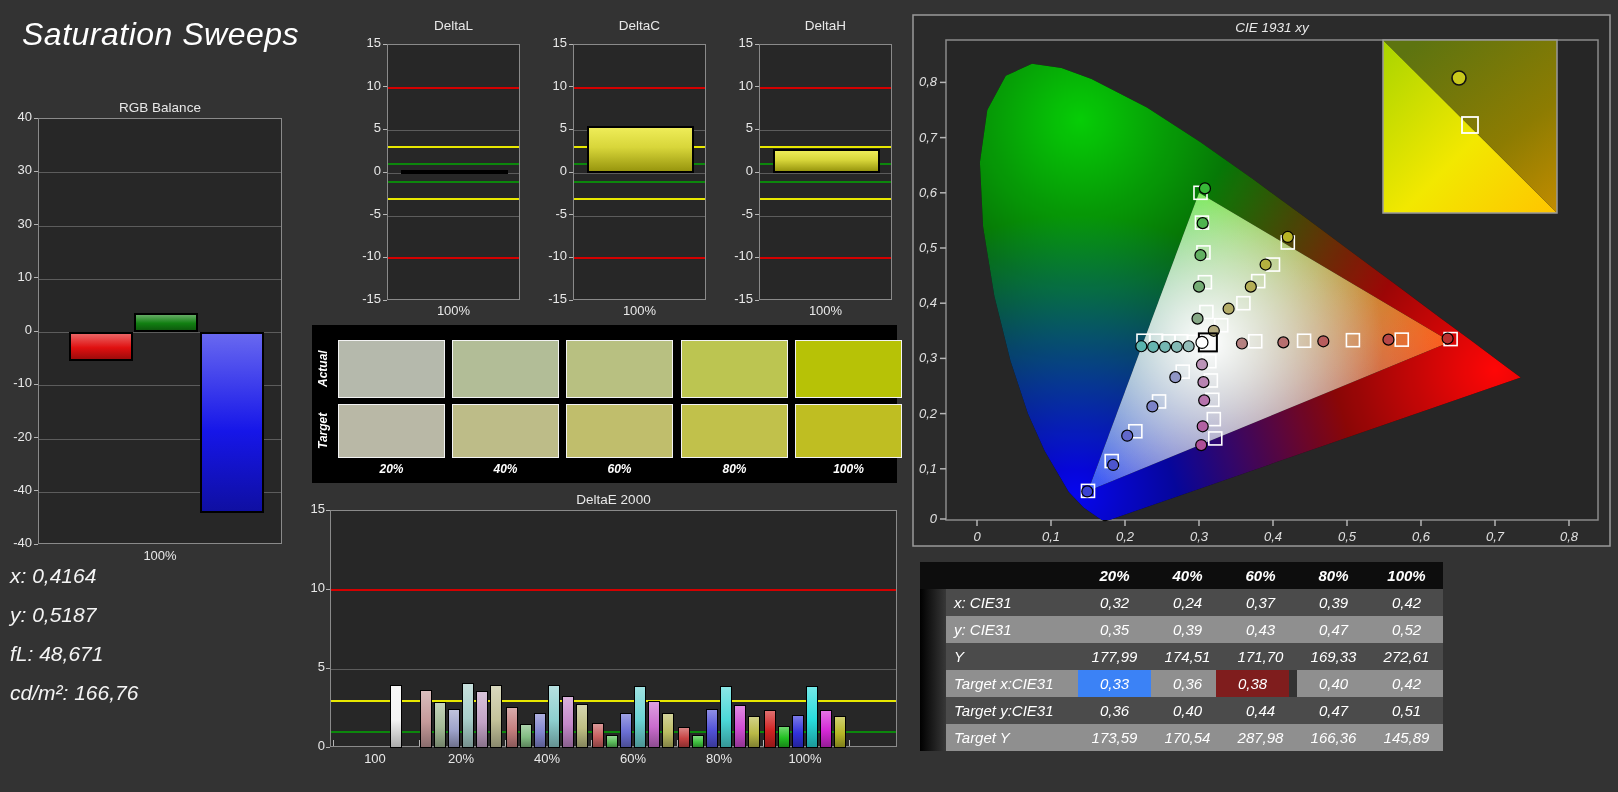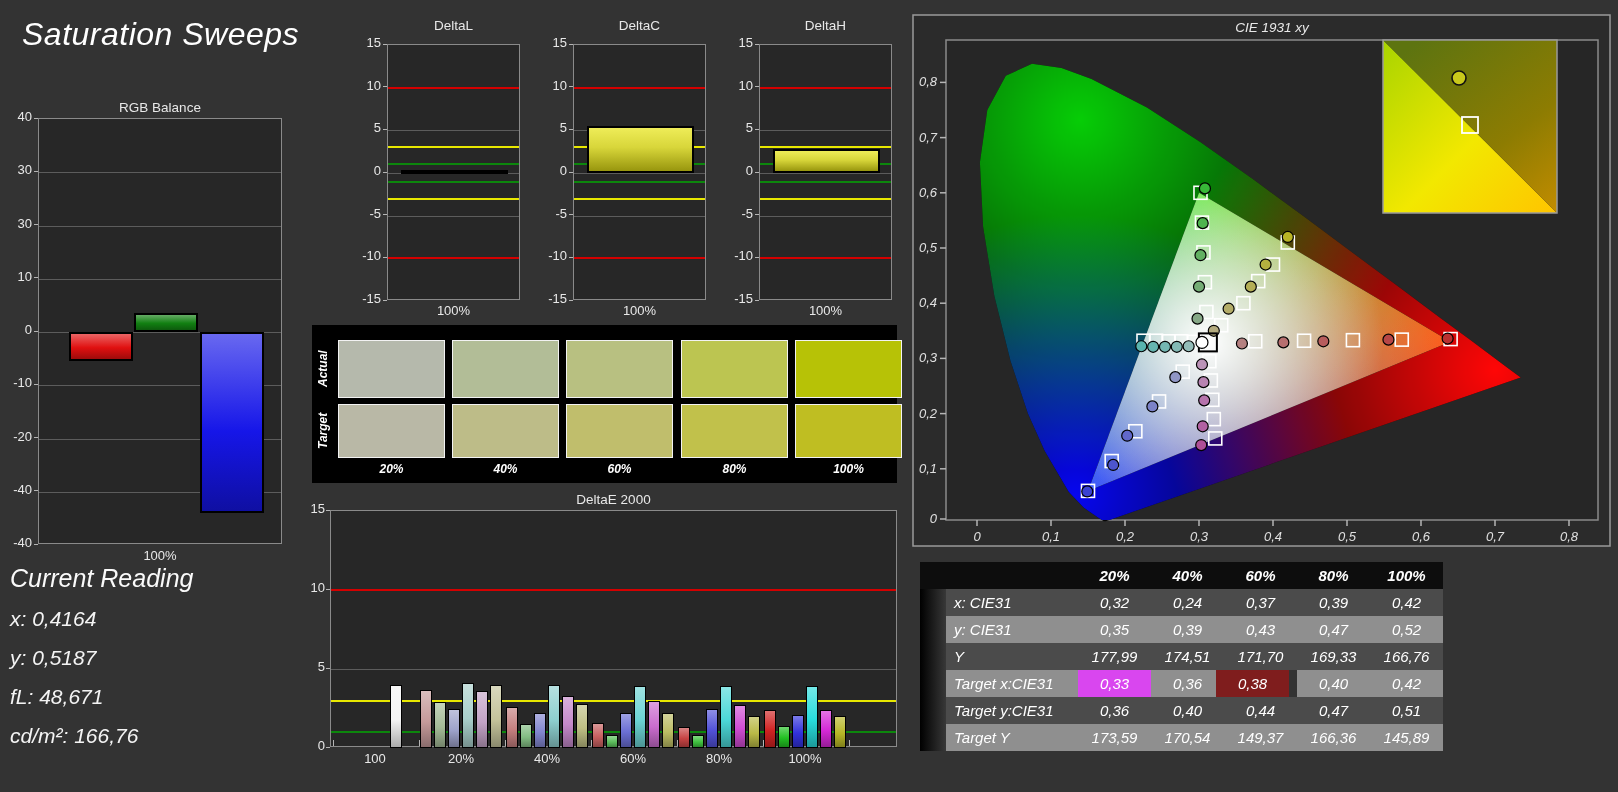--- a/index.html
+++ b/index.html
@@ -249,21 +249,20 @@
       <div class="ylab" style="left: 0px; top: 9px; width: 15px;">15</div>
       <div class="tick" style="left: 16px; top: 17.5px; width: 4px; height: 1px;"></div>
       <div class="xlab" style="left: 25px; top: 259px; width: 80px;">100</div>
       <div class="xlab" style="left: 111px; top: 259px; width: 80px;">20%</div>
       <div class="xlab" style="left: 197px; top: 259px; width: 80px;">40%</div>
       <div class="xlab" style="left: 283px; top: 259px; width: 80px;">60%</div>
       <div class="xlab" style="left: 369px; top: 259px; width: 80px;">80%</div>
       <div class="xlab" style="left: 455px; top: 259px; width: 80px;">100%</div>
     </div>
   <div id="current-reading" class="abs">
-    <div id="cr-title">Current Reading</div>
   <div class="cr-line">x: 0,4164</div>
       <div class="cr-line">y: 0,5187</div>
       <div class="cr-line">fL: 48,671</div>
       <div class="cr-line">cd/m²: 166,76</div>
     </div>
   <div id="cie-holder" class="abs" style="left:912px;top:14px;width:700px;height:534px;"><svg width="700" height="534" viewBox="912 14 700 534">
         <rect x="913" y="15" width="697" height="531" fill="#2b2b2b" stroke="#9a9a9a" stroke-width="1.5"></rect>
         <text x="1272" y="32" text-anchor="middle" fill="#e8e8e8" font-size="13.5px" font-family="Liberation Sans, sans-serif">CIE 1931 xy</text>
         <rect x="946" y="40" width="652" height="480" fill="#262626" stroke="#8a8a8a" stroke-width="1.5"></rect>
         <defs>
@@ -459,43 +458,43 @@
         <div class="tcell tval" style="left: 377px; width: 73px; background: rgb(143, 143, 143);">0,47</div>
         <div class="tcell tval" style="left: 450px; width: 73px; background: rgb(143, 143, 143);">0,52</div>
       </div>
       <div class="trow" style="top: 81px;">
         <div class="tcell tstrip"></div>
         <div class="tcell tlabel" style="background: rgb(75, 75, 75);">Y</div>
         <div class="tcell tval" style="left: 158px; width: 73px; background: rgb(75, 75, 75);">177,99</div>
         <div class="tcell tval" style="left: 231px; width: 73px; background: rgb(75, 75, 75);">174,51</div>
         <div class="tcell tval" style="left: 304px; width: 73px; background: rgb(75, 75, 75);">171,70</div>
         <div class="tcell tval" style="left: 377px; width: 73px; background: rgb(75, 75, 75);">169,33</div>
-        <div class="tcell tval" style="left: 450px; width: 73px; background: rgb(75, 75, 75);">166,76</div>
+        <div class="tcell tval" style="left: 450px; width: 73px; background: rgb(75, 75, 75);">272,61</div>
       </div>
       <div class="trow" style="top: 108px;">
         <div class="tcell tstrip"></div>
         <div class="tcell tlabel" style="background: rgb(143, 143, 143);">Target x:CIE31</div>
-        <div class="tcell tval" style="left: 158px; width: 73px; background: #d946ef;">0,33</div>
+        <div class="tcell tval" style="left: 158px; width: 73px; background: #3b82f6;">0,33</div>
         <div class="tcell tval" style="left: 231px; width: 73px; background: rgb(143, 143, 143);">0,36</div>
         <div class="tcell tval" style="left: 296px; width: 73px; background: #7f1d1d;">0,38</div>
         <div class="tcell tval" style="left: 377px; width: 73px; background: rgb(143, 143, 143);">0,40</div>
         <div class="tcell tval" style="left: 450px; width: 73px; background: rgb(143, 143, 143);">0,42</div>
       </div>
       <div class="trow" style="top: 135px;">
         <div class="tcell tstrip"></div>
         <div class="tcell tlabel" style="background: rgb(75, 75, 75);">Target y:CIE31</div>
         <div class="tcell tval" style="left: 158px; width: 73px; background: rgb(75, 75, 75);">0,36</div>
         <div class="tcell tval" style="left: 231px; width: 73px; background: rgb(75, 75, 75);">0,40</div>
         <div class="tcell tval" style="left: 304px; width: 73px; background: rgb(75, 75, 75);">0,44</div>
         <div class="tcell tval" style="left: 377px; width: 73px; background: rgb(75, 75, 75);">0,47</div>
         <div class="tcell tval" style="left: 450px; width: 73px; background: rgb(75, 75, 75);">0,51</div>
       </div>
       <div class="trow" style="top: 162px;">
         <div class="tcell tstrip"></div>
         <div class="tcell tlabel" style="background: rgb(143, 143, 143);">Target Y</div>
         <div class="tcell tval" style="left: 158px; width: 73px; background: rgb(143, 143, 143);">173,59</div>
         <div class="tcell tval" style="left: 231px; width: 73px; background: rgb(143, 143, 143);">170,54</div>
-        <div class="tcell tval" style="left: 304px; width: 73px; background: rgb(143, 143, 143);">149,37</div>
+        <div class="tcell tval" style="left: 304px; width: 73px; background: rgb(143, 143, 143);">287,98</div>
         <div class="tcell tval" style="left: 377px; width: 73px; background: rgb(143, 143, 143);">166,36</div>
         <div class="tcell tval" style="left: 450px; width: 73px; background: rgb(143, 143, 143);">145,89</div>
       </div>
     </div>
 </div>
 
 </body></html>

